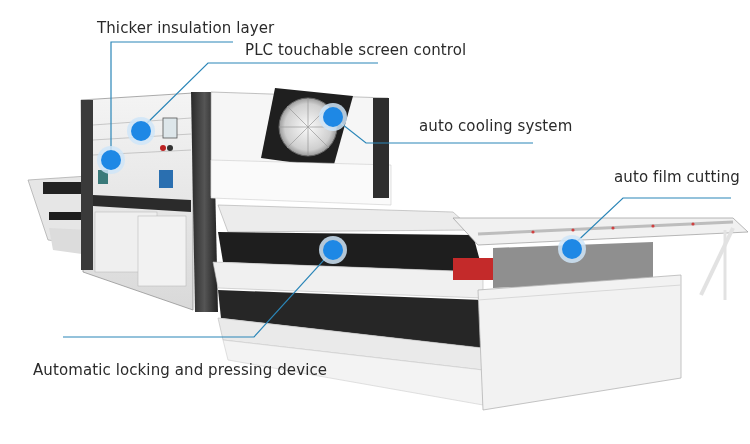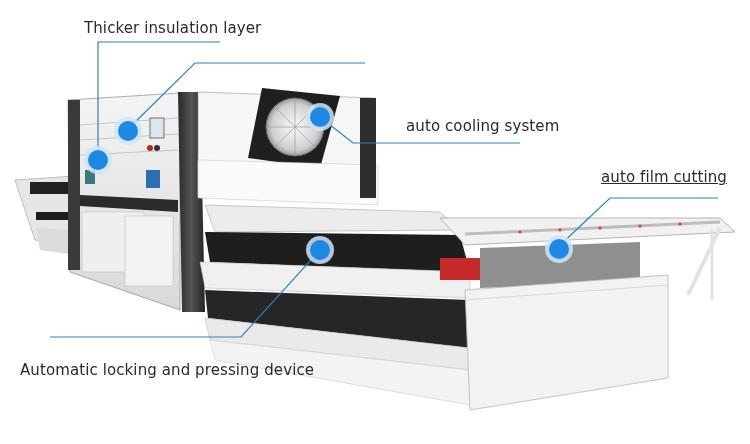--- a/index.html
+++ b/index.html
@@ -1,17 +1,17 @@
 <!DOCTYPE html>
 <html><head>
 <meta charset="utf-8">
 <style>
   html,body{margin:0;padding:0;background:#ffffff;}
   body{width:750px;height:444px;position:relative;overflow:hidden;font-family:"DejaVu Sans","Liberation Sans",sans-serif;}
-  .stage{position:absolute;left:0;top:0;width:618px;height:444px;}
+  .stage{position:absolute;left:13px;top:0;width:618px;height:444px;}
   .label{position:absolute;font-size:15px;color:#2a2a2a;white-space:nowrap;letter-spacing:0.1px;}
   svg{position:absolute;left:0;top:0;}
 </style>
 </head>
 <body>
 
 <div class="stage">
 
   <svg width="750" height="444" viewBox="0 0 750 444">
     <defs>
@@ -126,16 +126,17 @@
         <circle cx="320" cy="250" r="10" fill="#1e88e5"></circle>
       </g>
       <g>
         <circle cx="559" cy="249" r="14" fill="#cfe5f8" opacity="0.85"></circle>
         <circle cx="559" cy="249" r="10" fill="#1e88e5"></circle>
       </g>
     </g>
   </svg>
 
   <div class="label" style="left:84px;top:19px;">Thicker insulation layer</div>
+  <div class="label" style="left:232px;top:41px;">PLC touchable screen control</div>
   <div class="label" style="left:406px;top:117px;">auto cooling system</div>
-  <div class="label" style="left:601px;top:168px;text-decoration:underline;">auto film cutting</div>
+  <div class="label" style="left:601px;top:168px;">auto film cutting</div>
   <div class="label" style="left:20px;top:345px;margin-top:16px;">Automatic locking and pressing device</div>
 </div>
 
 </body></html>

